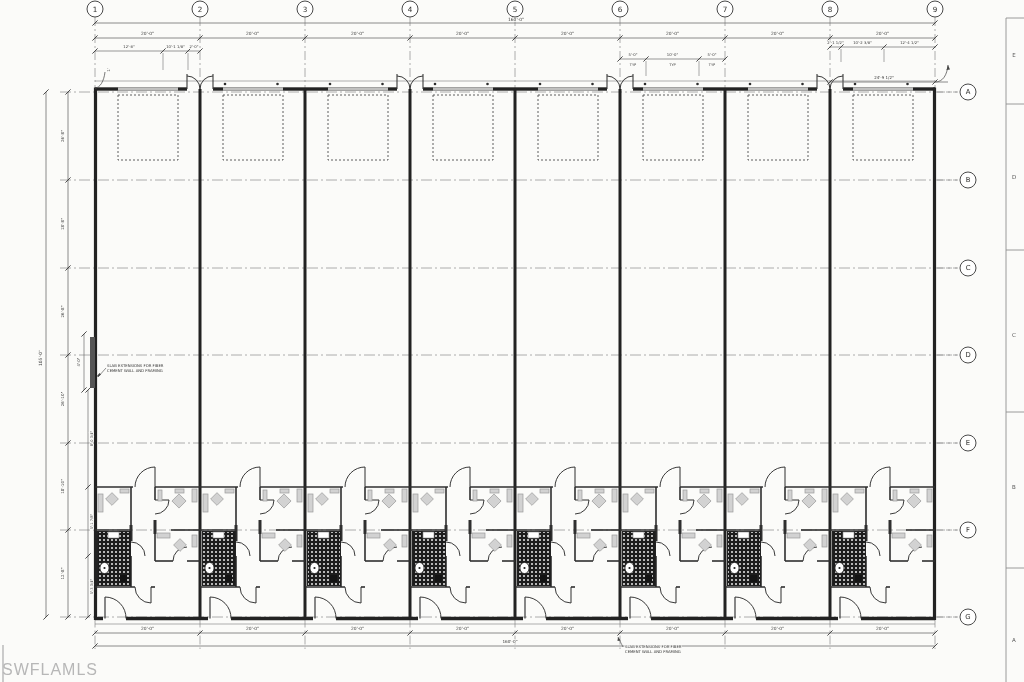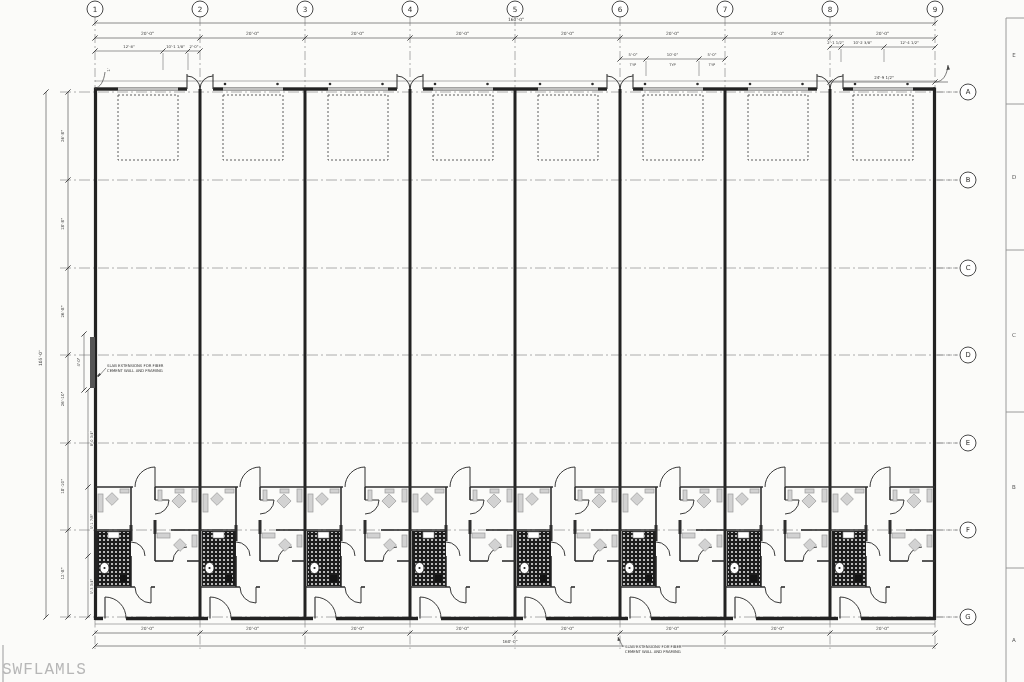--- a/index.html
+++ b/index.html
@@ -1,20 +1,20 @@
 <!DOCTYPE html>
 <html><head>
 <meta charset="utf-8">
 <style>
   html,body{margin:0;padding:0;background:#e8e8e6;}
   .sheet{position:relative;width:1024px;height:682px;background:#fbfbf9;overflow:hidden;
          font-family:"DejaVu Sans", sans-serif;}
   .sheet svg{position:absolute;left:0;top:0;}
   .watermark{position:absolute;left:2px;top:661px;font-size:16px;letter-spacing:1px;
-             color:#b7b7b7;font-family:Liberation Mono, monospace;}
+             color:#b7b7b7;font-family:Liberation Sans, sans-serif;}
 </style>
 </head>
 <body>
 
 <div class="sheet">
   <svg id="plan" width="1024" height="682" viewBox="0 0 1024 682">
       <defs>
         <pattern id="hatchp" width="4" height="4" patternUnits="userSpaceOnUse">
           <rect x="0" y="0" width="4" height="4" fill="#f2f2f2"></rect>
           <line x1="0" y1="2" x2="4" y2="2" stroke="#1d1d1d" stroke-width="2.3"></line>

